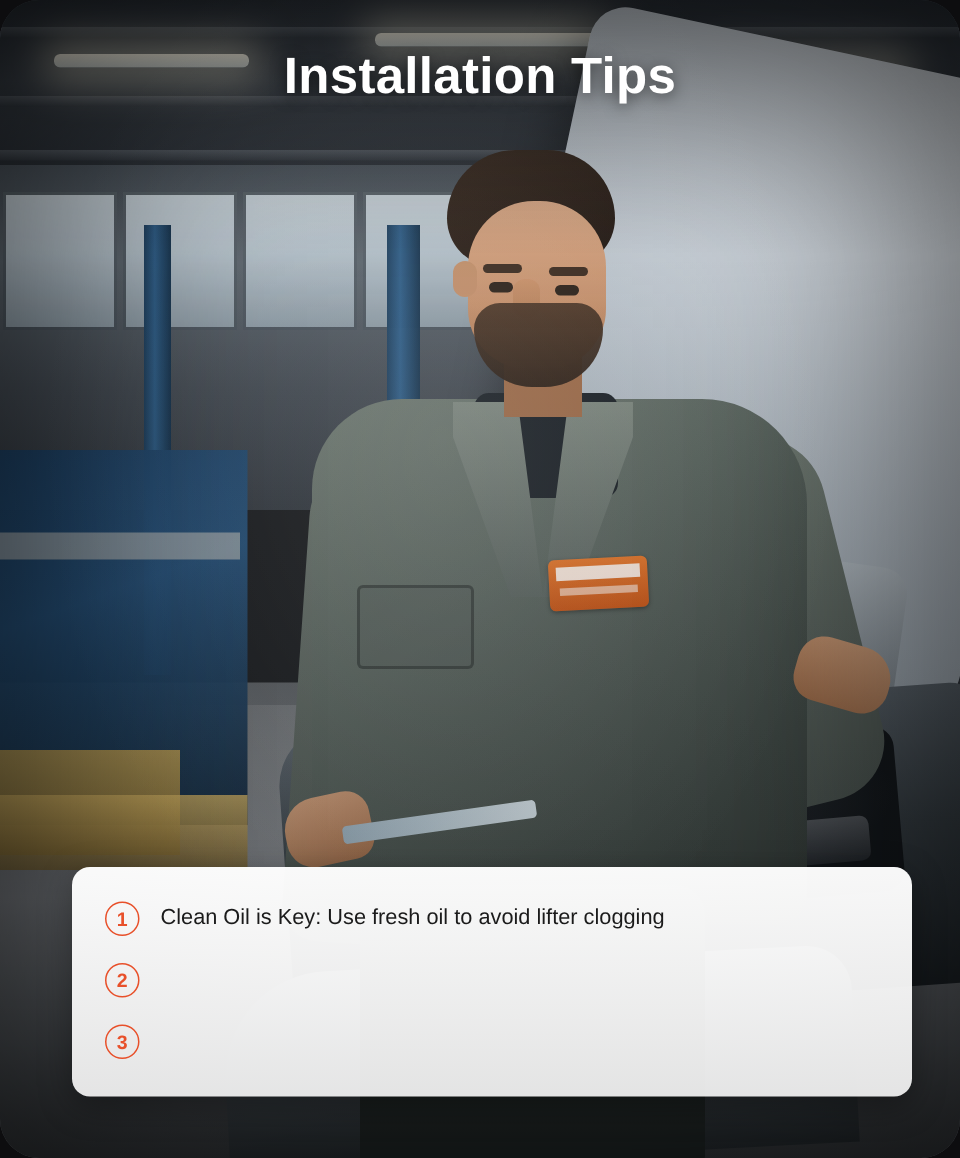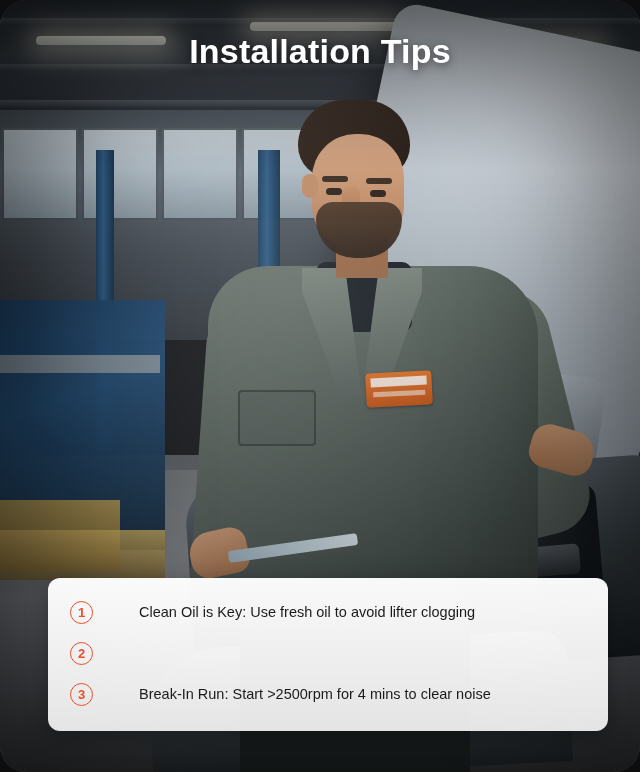--- a/index.html
+++ b/index.html
@@ -362,21 +362,20 @@
     display: flex;
     align-items: center;
     justify-content: center;
     line-height: 1;
   }
   .tip-text {
     font-size: 14.5px;
     color: #1b1b1b;
     line-height: 1.25;
     white-space: nowrap;
-    margin-left: 32px;
   }
 </style>
 </head>
 <body>
 
 <div class="stage">
 
   <div class="photo">
     <div class="roof"></div>
     <div class="roof-beam" style="left:0;top:18px;width:640px;"></div>
@@ -460,17 +459,16 @@
   <div class="tips-card">
     <div class="tip-row">
       <div class="tip-num">1</div>
       <div class="tip-text">Clean Oil is Key: Use fresh oil to avoid lifter clogging</div>
     </div>
     <div class="tip-row">
       <div class="tip-num">2</div>
     </div>
     <div class="tip-row">
       <div class="tip-num">3</div>
-      <div class="tip-text">Break-In Run: Start &gt;2500rpm for 4 mins to clear noise</div>
     </div>
   </div>
 
 </div>
 
 </body></html>

